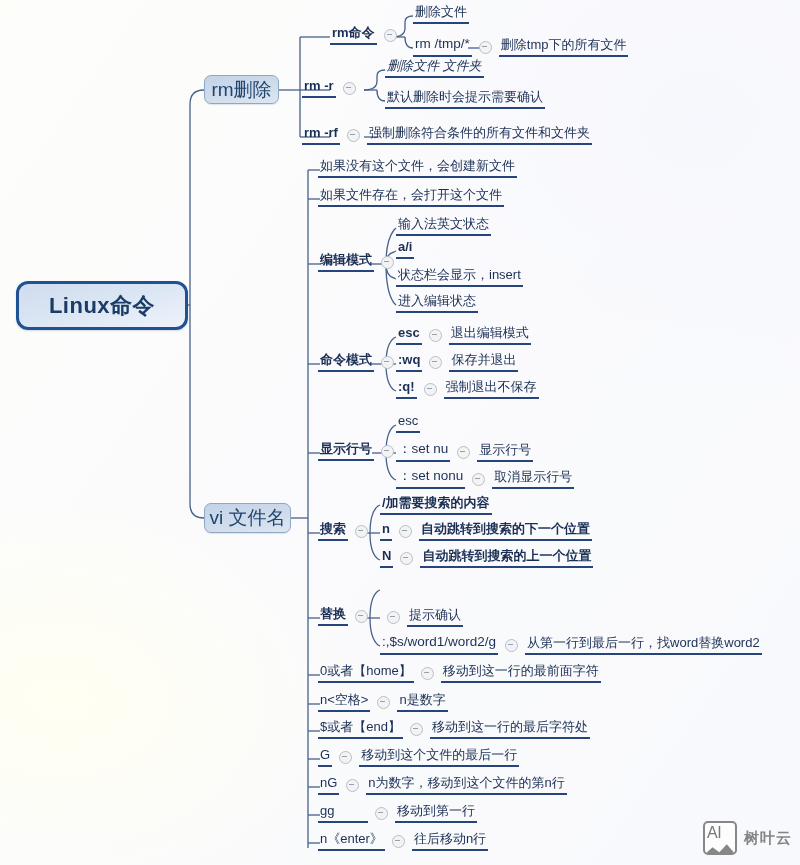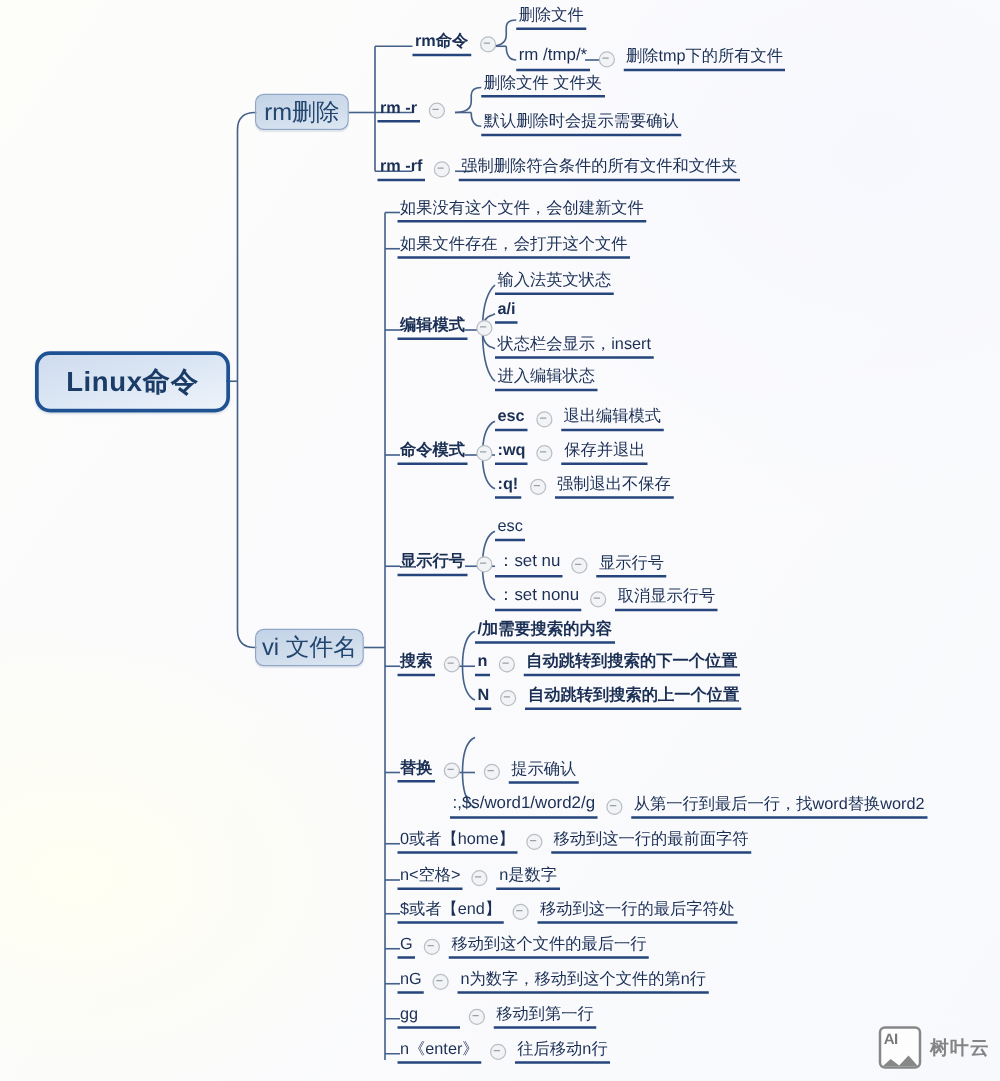--- a/index.html
+++ b/index.html
@@ -112,22 +112,22 @@
     width: 30px; height: 30px;
     border: 2.5px solid #6f6f6f;
     border-radius: 5px;
     position: relative;
     overflow: hidden;
     background: #fff;
   }
   .wm-icon .ai {
     position: absolute;
     left: 2px; top: 1px;
-    font-size: 12px;
-    font-weight: bold;
+    font-size: 16px;
+    font-weight: normal;
     color: #5c5c5c;
     letter-spacing: -.5px;
   }
   .wm-icon .hill {
     position: absolute;
     left: -2px; bottom: -3px;
     width: 34px; height: 13px;
     background: #6f6f6f;
     clip-path: polygon(0% 100%, 28% 32%, 48% 72%, 70% 10%, 100% 100%);
   }
@@ -207,21 +207,21 @@
       <path d="M370 533 L380 533"></path>
       <path d="M370 533 Q370 553 378 559 L380 560"></path>
 
       <path d="M356 618 L370 618"></path>
       <path d="M370 618 Q370 597 378 591 L380 590"></path>
       <path d="M370 618 L380 618"></path>
       <path d="M370 618 Q370 638 378 645 L380 646"></path>
     </g>
   </svg>
 
-  <div class="box box-root" style="left:16px; top:281px; width:156px; height:49px;margin-left:12px;">
+  <div class="box box-root" style="left:16px; top:281px; width:172px; height:49px;">
     <span>Linux命令</span>
   </div>
 
   <div class="box box-l2" style="left:204px; top:75px; width:75px; height:29px;">
     <span>rm删除</span>
   </div>
 
   <div class="box box-l2" style="left:204px; top:503px; width:87px; height:30px;">
     <span>vi 文件名</span>
   </div>
@@ -239,21 +239,21 @@
     <span class="cell md">rm /tmp/*</span>
     <span class="toggle"></span>
     <span class="cell sm">删除tmp下的所有文件</span>
   </div>
 
   <div class="row" style="left:302px; top:79px;">
     <span class="cell sm parent">rm -r</span>
     <span class="toggle"></span>
   </div>
 
-  <div class="row" style="left:385px; top:59px;">
+  <div class="row" style="left:385px; top:59px;font-style:italic;">
     <span class="cell sm">删除文件 文件夹</span>
   </div>
 
   <div class="row" style="left:385px; top:90px;">
     <span class="cell sm">默认删除时会提示需要确认</span>
   </div>
 
   <div class="row" style="left:302px; top:126px;">
     <span class="cell sm parent">rm -rf</span>
     <span class="toggle"></span>
@@ -347,21 +347,21 @@
 
   <div class="row" style="left:318px; top:607px;">
     <span class="cell sm parent">替换</span>
     <span class="toggle"></span>
   </div>
 
   <div class="row" style="left:380px; top:608px;">
     <span class="toggle"></span>
     <span class="cell sm">提示确认</span>
   </div>
-  <div class="row" style="left:360px; top:635px;text-align:right;">
+  <div class="row" style="left:380px; top:635px;text-align:right;">
     <span class="cell md">:,$s/word1/word2/g</span>
     <span class="toggle"></span>
     <span class="cell sm">从第一行到最后一行，找word替换word2</span>
   </div>
 
   <div class="row" style="left:318px; top:664px;">
     <span class="cell sm">0或者【home】</span>
     <span class="toggle"></span>
     <span class="cell sm">移动到这一行的最前面字符</span>
   </div>

